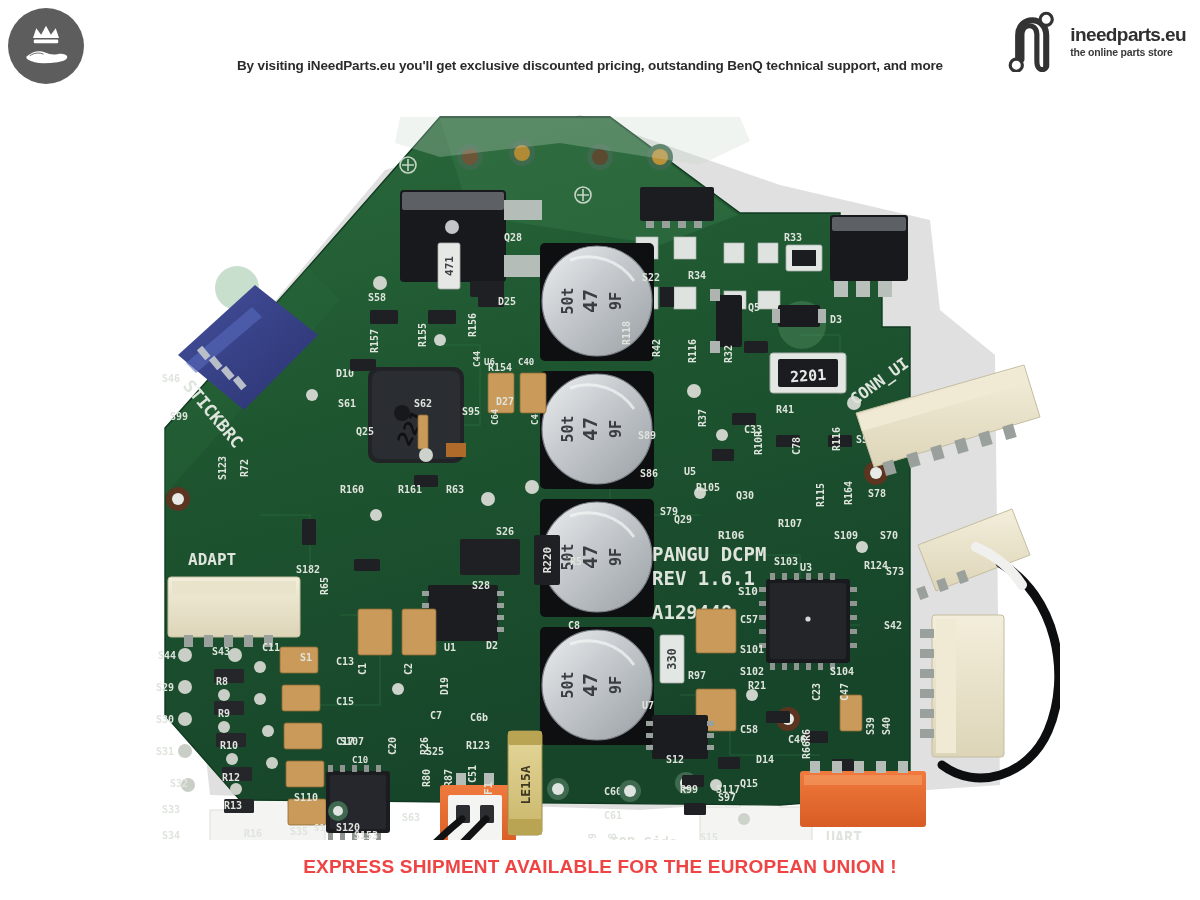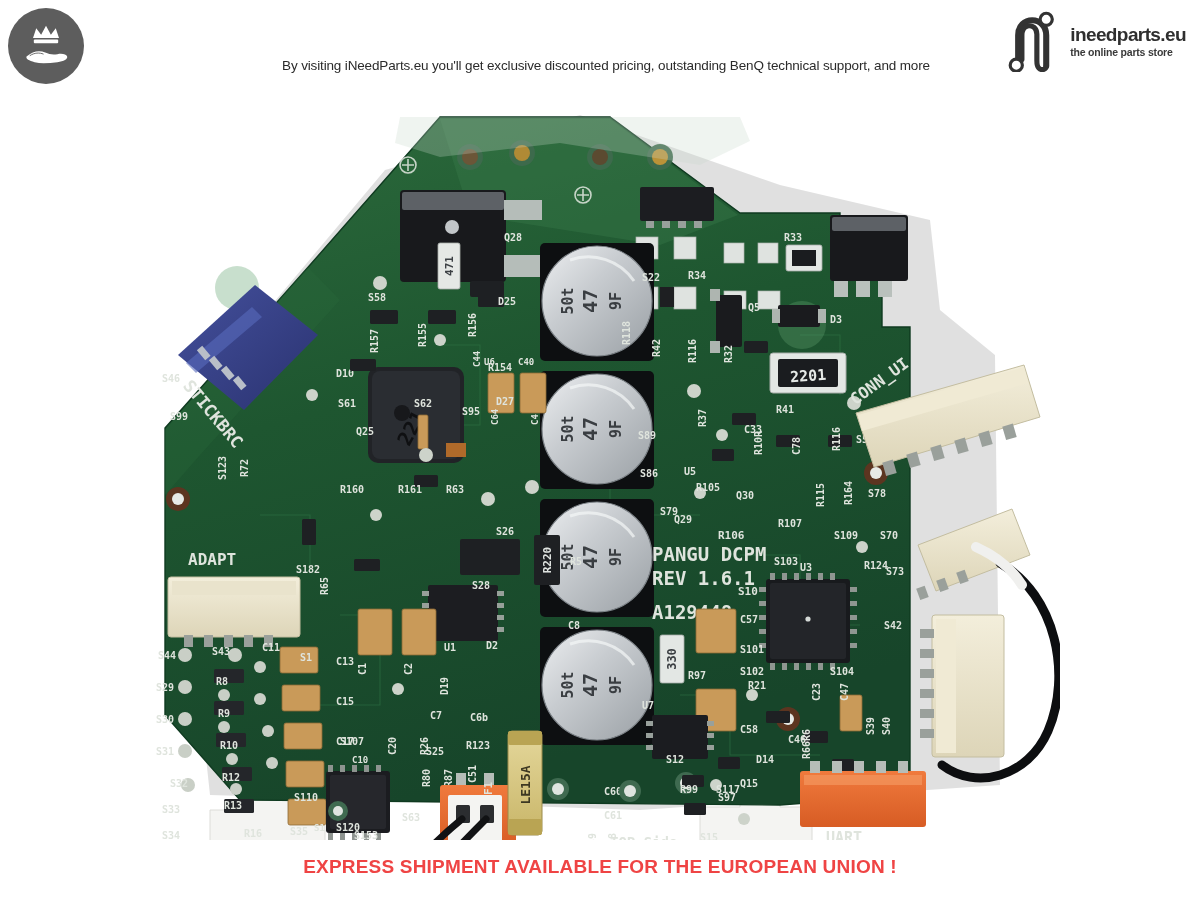--- a/index.html
+++ b/index.html
@@ -14,23 +14,23 @@
   .page{position:relative;width:1200px;height:900px;background:#fff;overflow:hidden;}
 
   
   .crown-badge{
     position:absolute;left:8px;top:8px;width:76px;height:76px;border-radius:50%;
     background:#5d5d5d;display:flex;align-items:center;justify-content:center;
   }
   .crown-badge svg{width:52px;height:52px;display:block;}
 
   .promo-text{
-    position:absolute;left:196px;top:58px;width:820px;
+    position:absolute;left:180px;top:58px;width:820px;
     text-align:center;
-    font-size:13.5px;font-weight:normal;color:#2b2b2b;
+    font-size:13.5px;font-weight:bold;color:#2b2b2b;
     letter-spacing:-0.15px;white-space:nowrap;
   }
 
   .brand{
     position:absolute;right:14px;top:10px;
     display:flex;align-items:center;gap:6px;
   }
   .brand-mark{width:58px;height:62px;flex:0 0 auto;}
   .brand-words{display:flex;flex-direction:column;line-height:1;}
   .brand-name{font-size:19px;font-weight:bold;color:#2f2f2f;letter-spacing:-0.6px;}

